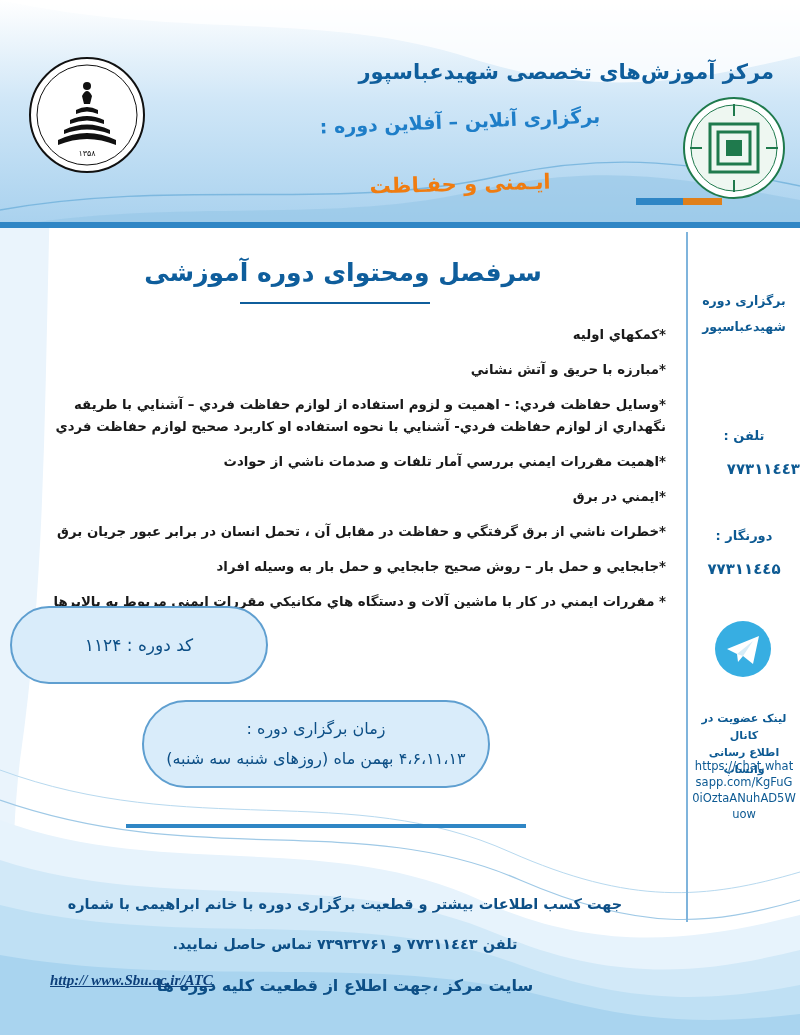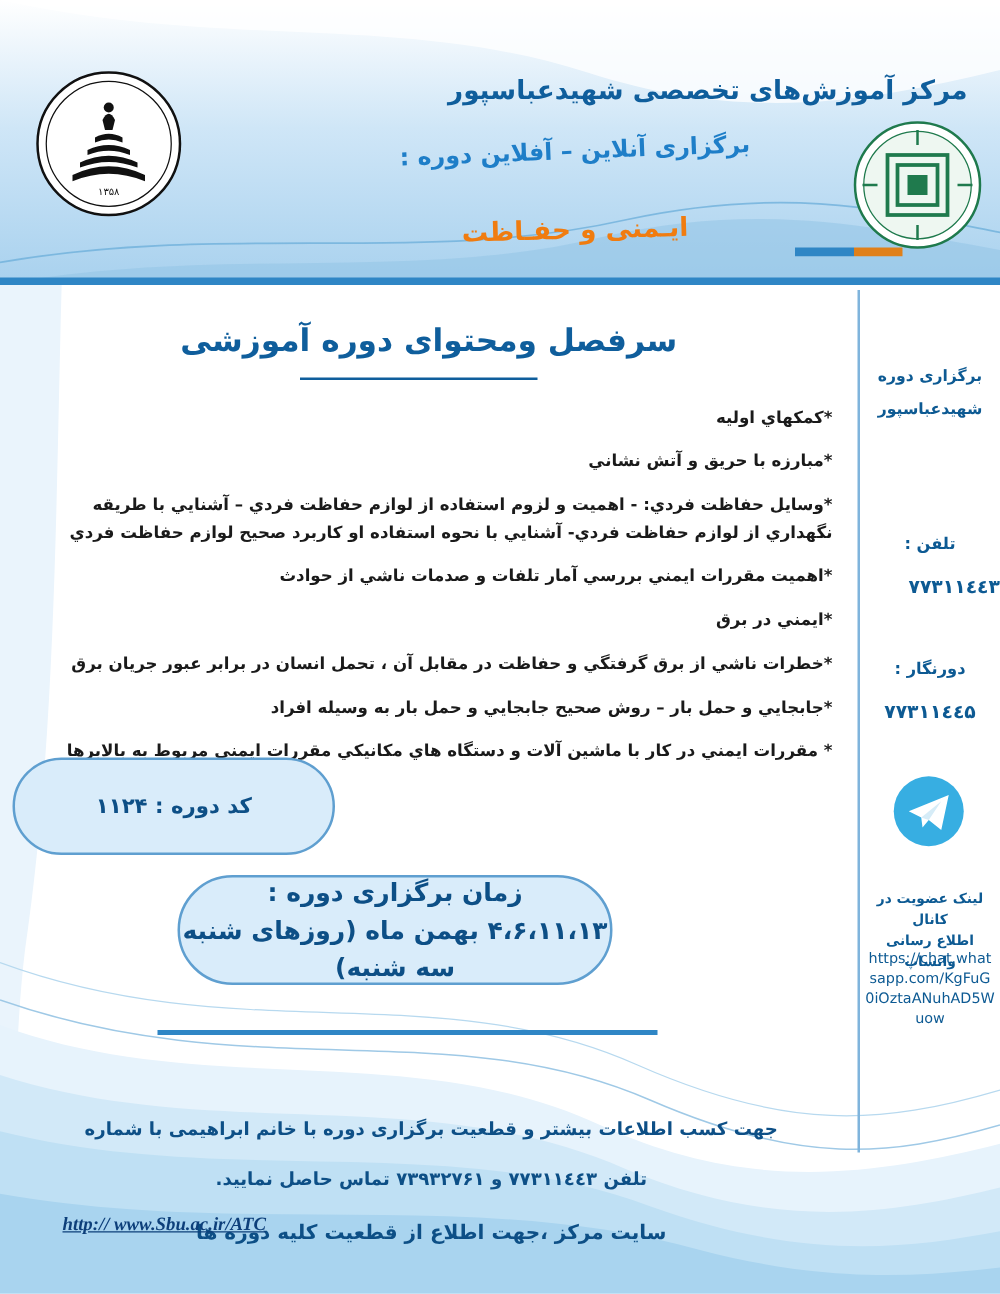--- a/index.html
+++ b/index.html
@@ -196,40 +196,40 @@
   }
   .topic .star { color: #1a1a1a; }
 
   
   .bubble {
     position: absolute;
     border: 2px solid #5f9fd0;
     border-radius: 60px;
     background: #d9ecfa;
     color: #0d4f86;
-    font-weight: bold;
+    font-weight: normal;
     display: flex;
     flex-direction: column;
     align-items: center;
     justify-content: center;
     text-align: center;
   }
   .bubble-code {
     top: 378px;
     right: 418px;
     width: 258px;
     height: 78px;
     font-size: 17px;
   }
   .bubble-date {
     top: 472px;
     right: 196px;
     width: 348px;
     height: 88px;
-    font-size: 20px;
+    font-size: 16px;
     line-height: 30px;
   }
 
   .hr-blue {
     position: absolute;
     top: 596px;
     right: 160px;
     width: 400px;
     height: 4px;
     background: #2f86c5;

